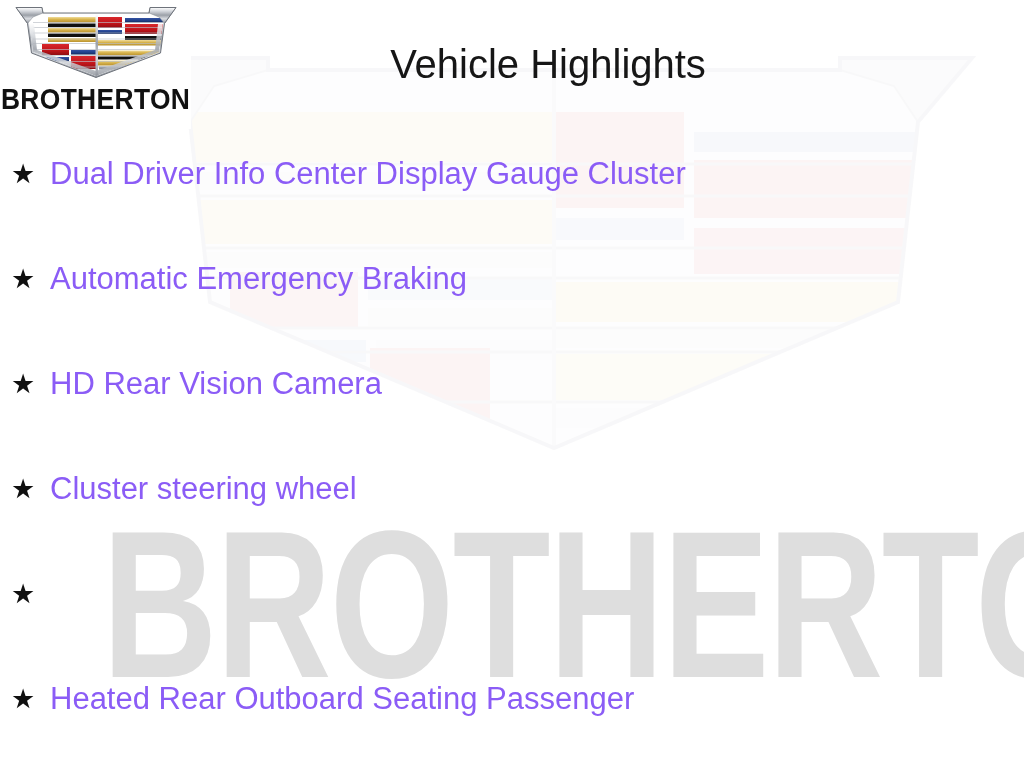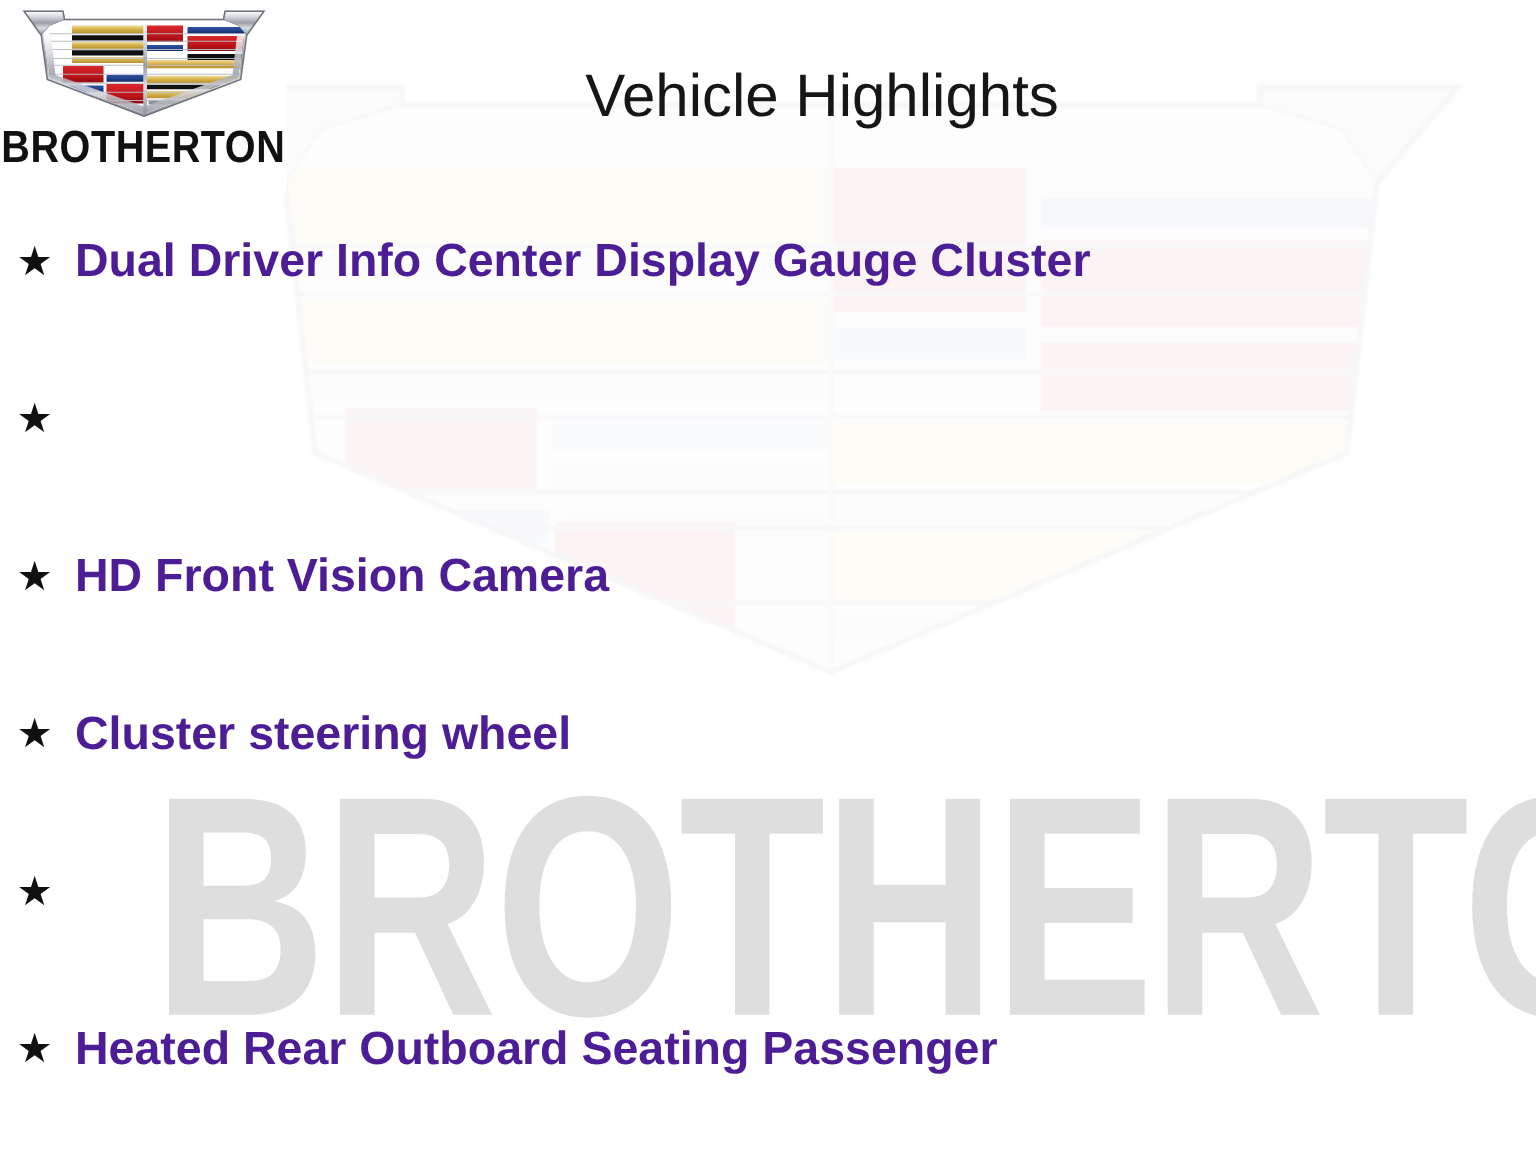--- a/index.html
+++ b/index.html
@@ -134,22 +134,22 @@
     flex: 0 0 auto;
     font-size: 27px;
     line-height: 36px;
     color: #101010;
     width: 39px;
     text-align: left;
   }
   .highlight-label {
     font-size: 31px;
     line-height: 36px;
-    color: #4c1d95;
-    font-weight: 700;
+    color: #8b5cf6;
+    font-weight: 400;
     white-space: nowrap;
   }
 </style>
 </head>
 <body>
 
 <div id="page">
 
   <div class="bg-layer">
 
@@ -313,24 +313,25 @@
 
   <div id="title">Vehicle Highlights</div>
 
   <ul id="highlights-list">
     <li class="highlight-item">
       <span class="bullet-star">★</span>
       <span class="highlight-label">Dual Driver Info Center Display Gauge Cluster</span>
     </li>
     <li class="highlight-item">
       <span class="bullet-star">★</span>
-    </li>
-    <li class="highlight-item">
-      <span class="bullet-star">★</span>
-      <span class="highlight-label">HD Front Vision Camera</span>
+      <span class="highlight-label">Automatic Emergency Braking</span>
+    </li>
+    <li class="highlight-item">
+      <span class="bullet-star">★</span>
+      <span class="highlight-label">HD Rear Vision Camera</span>
     </li>
     <li class="highlight-item">
       <span class="bullet-star">★</span>
       <span class="highlight-label">Cluster steering wheel</span>
     </li>
     <li class="highlight-item">
       <span class="bullet-star">★</span>
     </li>
     <li class="highlight-item">
       <span class="bullet-star">★</span>

